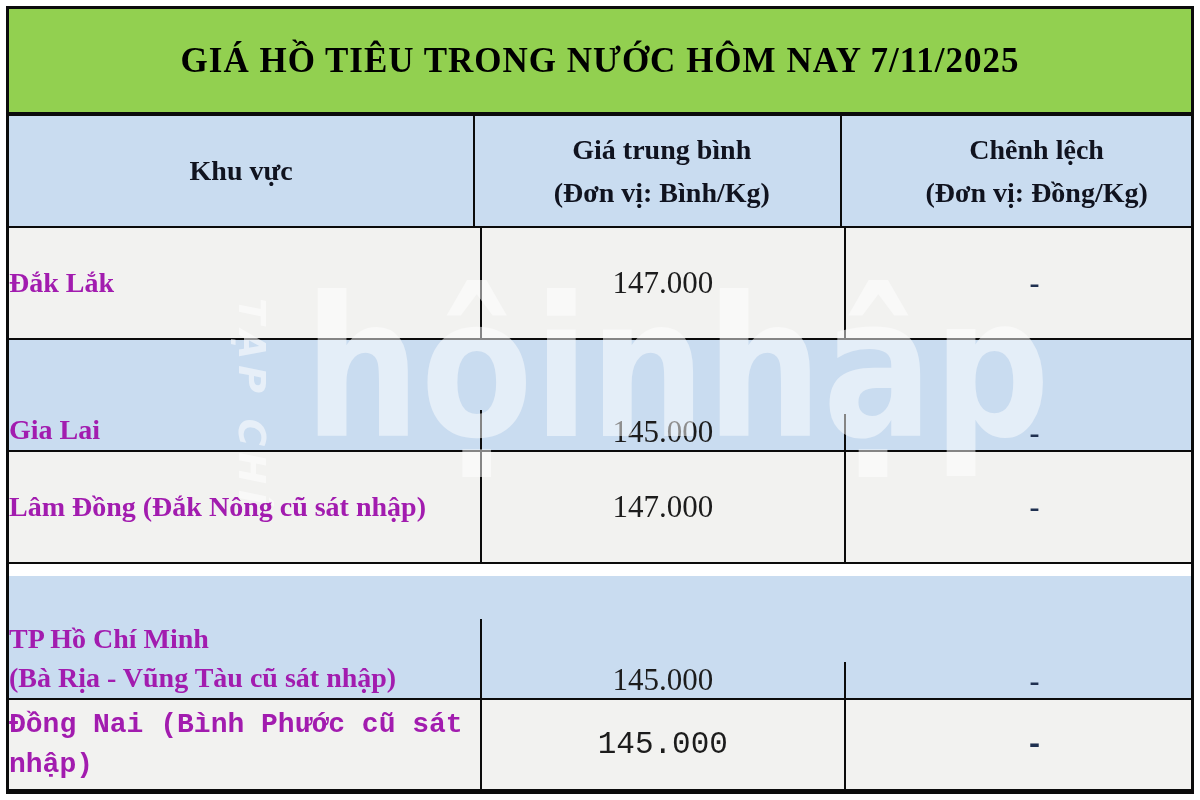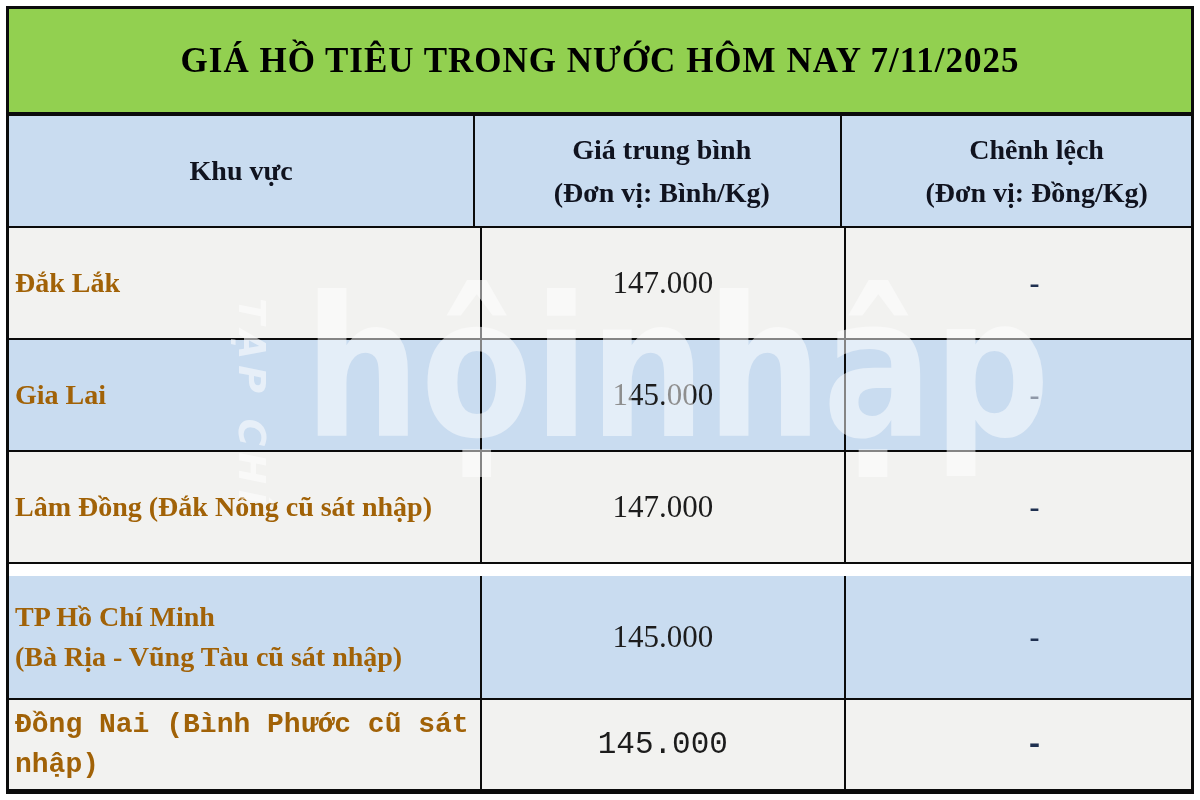--- a/index.html
+++ b/index.html
@@ -61,31 +61,30 @@
     font-size: 28px;
     line-height: 1.55;
     white-space: pre-line;
     color: #10131f;
   }
 
   .r1, .r2, .r3 { flex: 0 0 112px; }
   .r4 { flex: 0 0 124px; margin-top: 12px; }
   .r5 { flex: 1 1 auto; font-family: Liberation Mono, monospace; }
   .row-light { background: #F2F2F0; }
-  .row-blue  { background: #C9DCF0; }
+  .row-blue  { background: #C9DCF0; align-items: flex-end; }
 
   .region-cell {
     justify-content: flex-start;
     text-align: left;
-    padding-left: 6px;
     font-weight: bold;
     font-size: 28px;
     line-height: 1.42;
     white-space: pre-line;
-    color: #a16207;
+    color: #a21caf;
   }
   .price-cell {
     justify-content: center;
     font-size: 31px;
     color: #1c1c1c;
   }
   .change-cell {
     justify-content: center;
     font-weight: bold;
     font-size: 30px;

